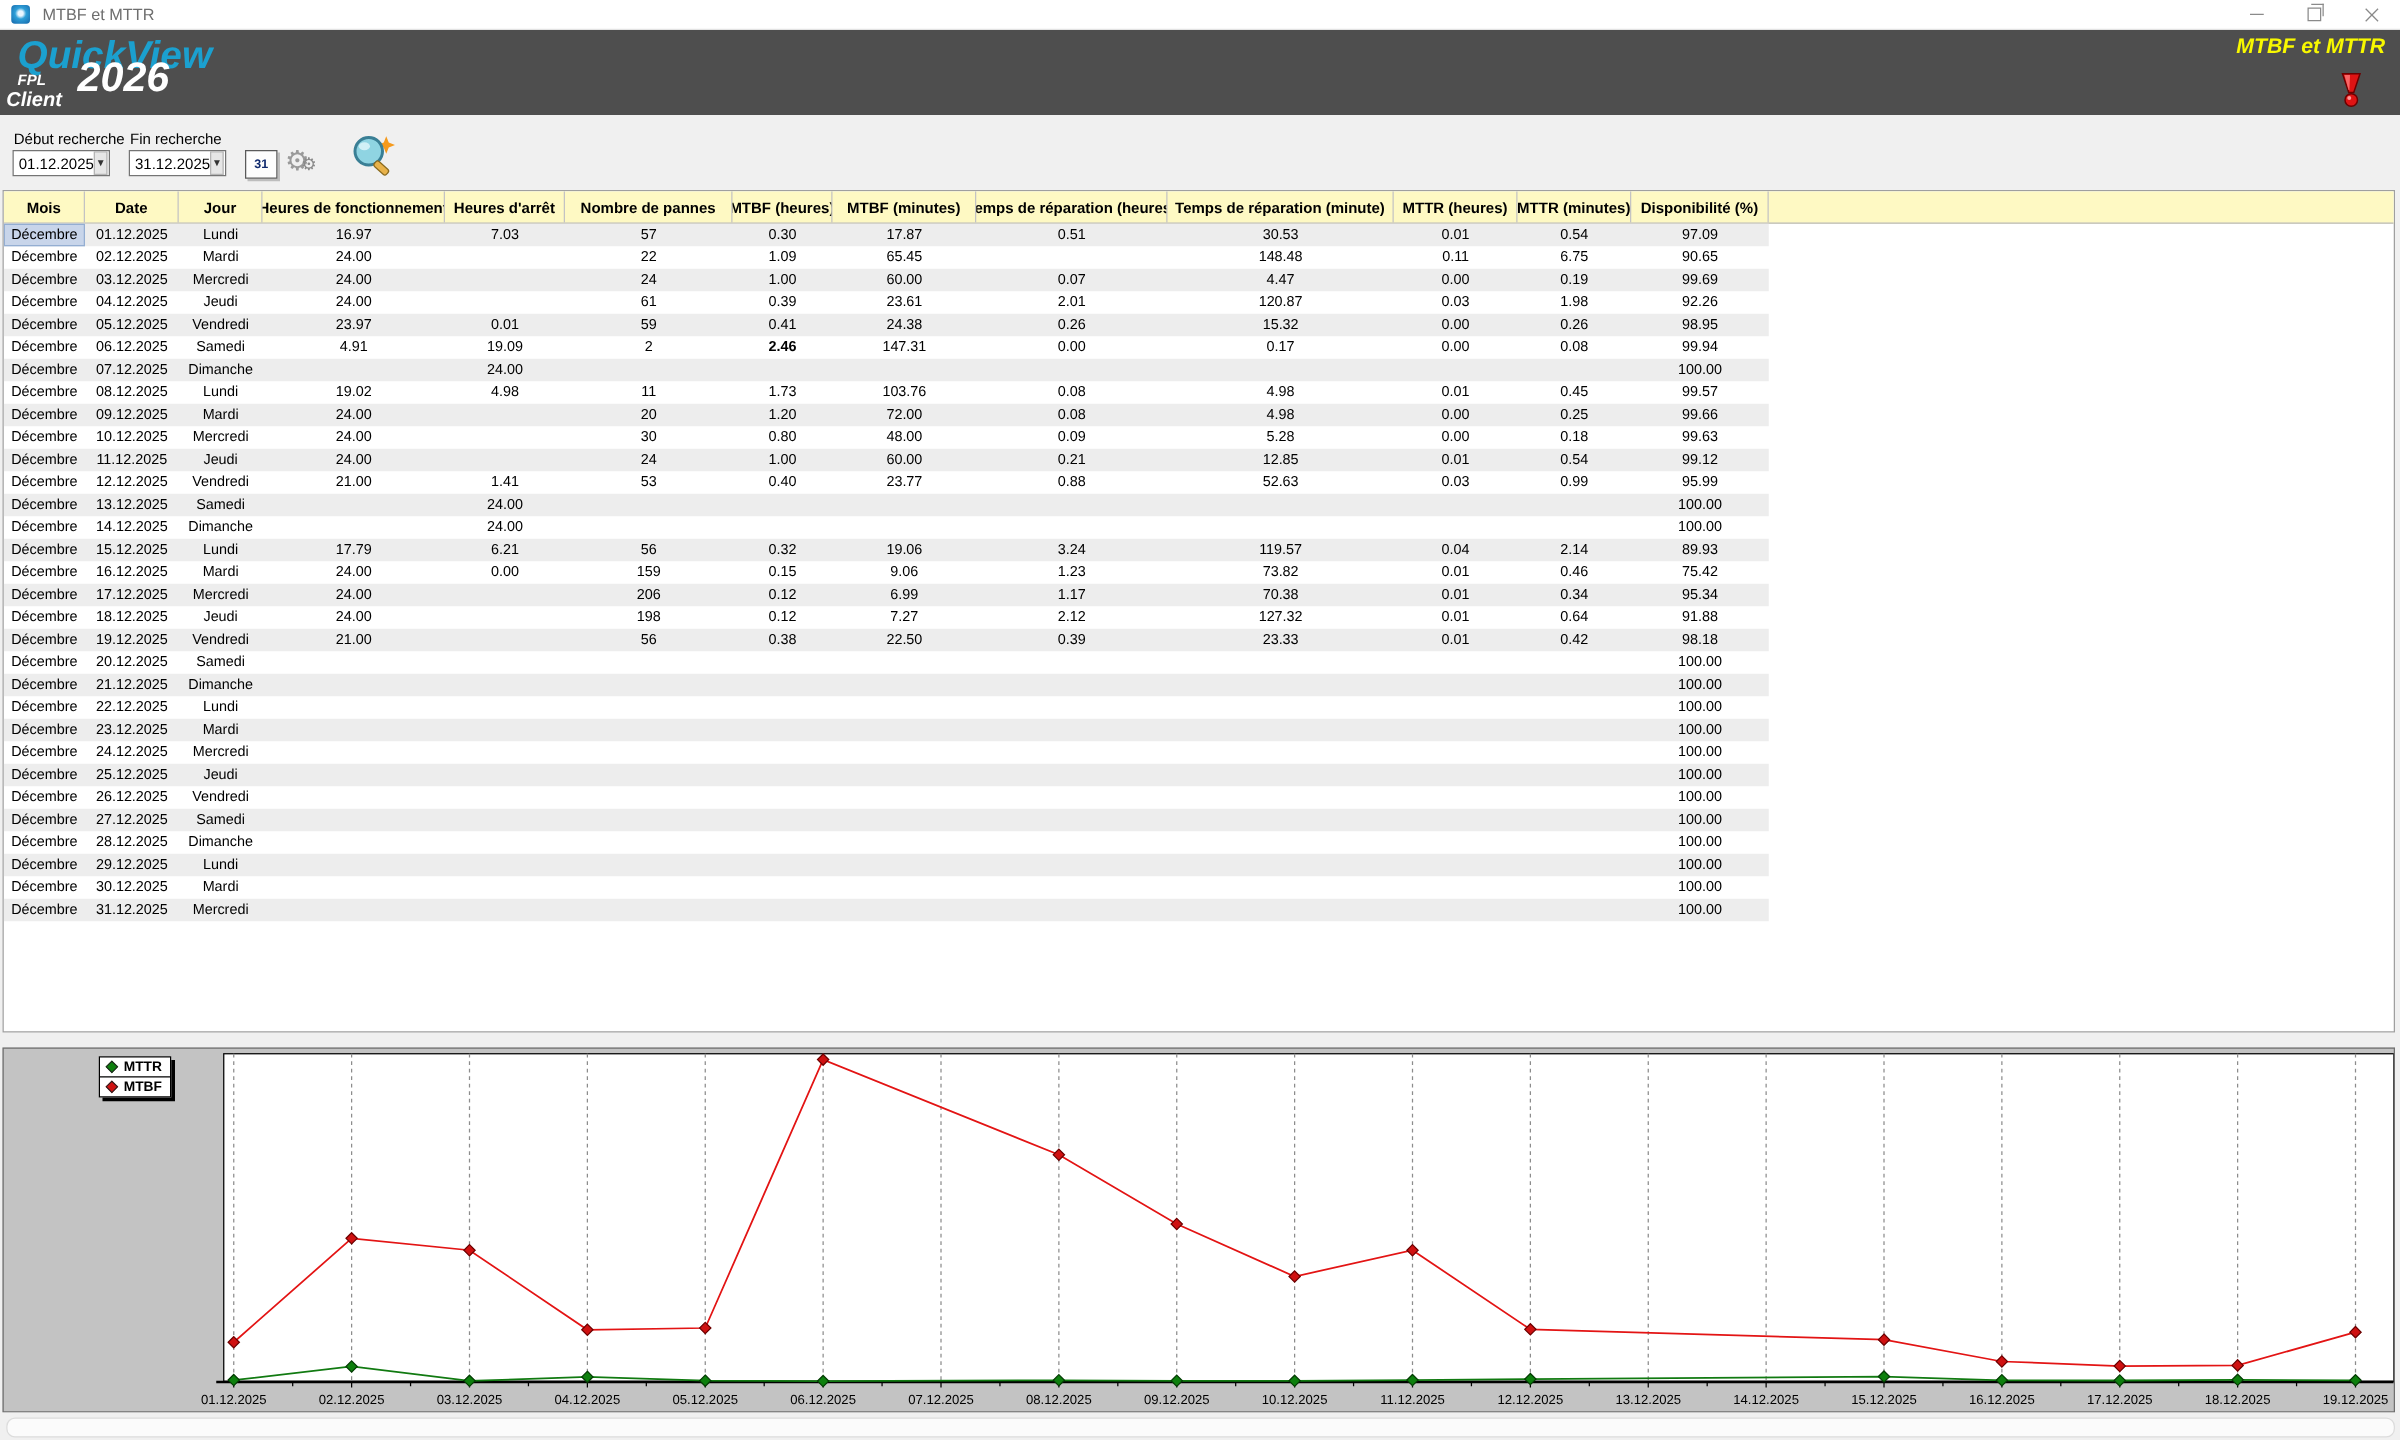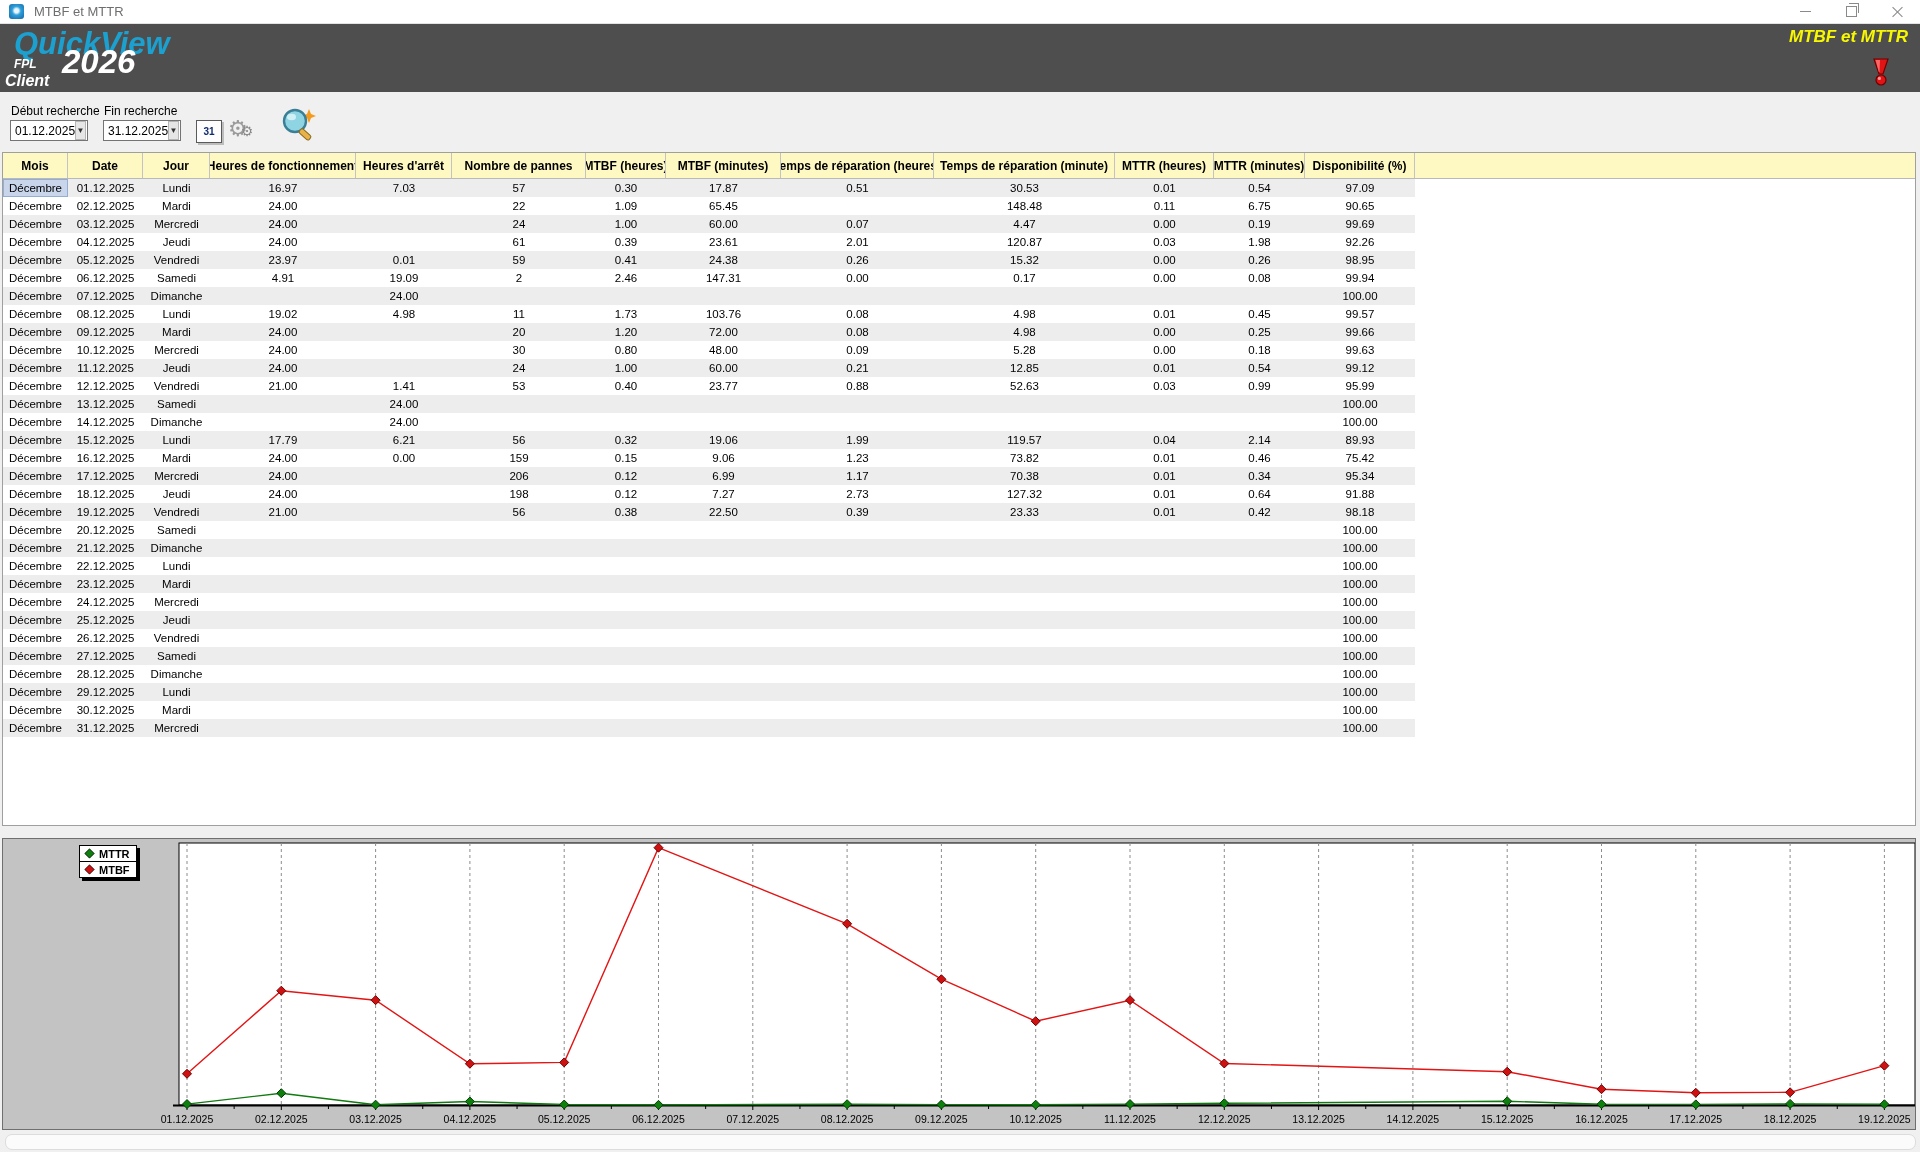--- a/index.html
+++ b/index.html
@@ -227,21 +227,21 @@
         <div class="td" style="width: 91px;">0.26</div>
         <div class="td" style="width: 110px;">98.95</div>
       </div>
       <div class="tr">
         <div class="td" style="width: 65px;">Décembre</div>
         <div class="td" style="width: 75px;">06.12.2025</div>
         <div class="td" style="width: 67px;">Samedi</div>
         <div class="td" style="width: 146px;">4.91</div>
         <div class="td" style="width: 96px;">19.09</div>
         <div class="td" style="width: 134px;">2</div>
-        <div class="td" style="width: 80px;">2.46</div>
+        <div class="td" style="width: 80px; font-weight: bold;">2.46</div>
         <div class="td" style="width: 115px;">147.31</div>
         <div class="td" style="width: 153px;">0.00</div>
         <div class="td" style="width: 181px;">0.17</div>
         <div class="td" style="width: 99px;">0.00</div>
         <div class="td" style="width: 91px;">0.08</div>
         <div class="td" style="width: 110px;">99.94</div>
       </div>
       <div class="tr stripe">
         <div class="td" style="width: 65px;">Décembre</div>
         <div class="td" style="width: 75px;">07.12.2025</div>
@@ -364,21 +364,21 @@
       </div>
       <div class="tr stripe">
         <div class="td" style="width: 65px;">Décembre</div>
         <div class="td" style="width: 75px;">15.12.2025</div>
         <div class="td" style="width: 67px;">Lundi</div>
         <div class="td" style="width: 146px;">17.79</div>
         <div class="td" style="width: 96px;">6.21</div>
         <div class="td" style="width: 134px;">56</div>
         <div class="td" style="width: 80px;">0.32</div>
         <div class="td" style="width: 115px;">19.06</div>
-        <div class="td" style="width: 153px;">1.99</div>
+        <div class="td" style="width: 153px;">3.24</div>
         <div class="td" style="width: 181px;">119.57</div>
         <div class="td" style="width: 99px;">0.04</div>
         <div class="td" style="width: 91px;">2.14</div>
         <div class="td" style="width: 110px;">89.93</div>
       </div>
       <div class="tr">
         <div class="td" style="width: 65px;">Décembre</div>
         <div class="td" style="width: 75px;">16.12.2025</div>
         <div class="td" style="width: 67px;">Mardi</div>
         <div class="td" style="width: 146px;">24.00</div>
@@ -409,21 +409,21 @@
       </div>
       <div class="tr">
         <div class="td" style="width: 65px;">Décembre</div>
         <div class="td" style="width: 75px;">18.12.2025</div>
         <div class="td" style="width: 67px;">Jeudi</div>
         <div class="td" style="width: 146px;">24.00</div>
         <div class="td" style="width: 96px;"></div>
         <div class="td" style="width: 134px;">198</div>
         <div class="td" style="width: 80px;">0.12</div>
         <div class="td" style="width: 115px;">7.27</div>
-        <div class="td" style="width: 153px;">2.73</div>
+        <div class="td" style="width: 153px;">2.12</div>
         <div class="td" style="width: 181px;">127.32</div>
         <div class="td" style="width: 99px;">0.01</div>
         <div class="td" style="width: 91px;">0.64</div>
         <div class="td" style="width: 110px;">91.88</div>
       </div>
       <div class="tr stripe">
         <div class="td" style="width: 65px;">Décembre</div>
         <div class="td" style="width: 75px;">19.12.2025</div>
         <div class="td" style="width: 67px;">Vendredi</div>
         <div class="td" style="width: 146px;">21.00</div>

